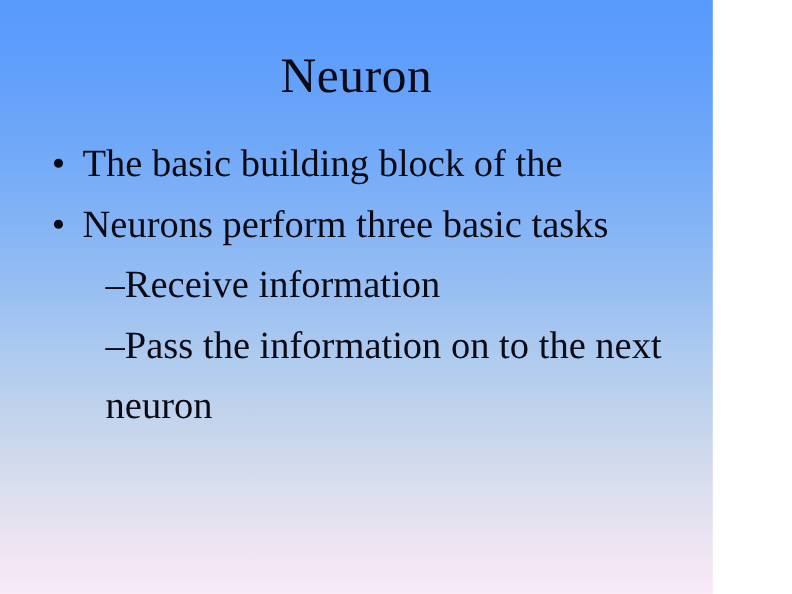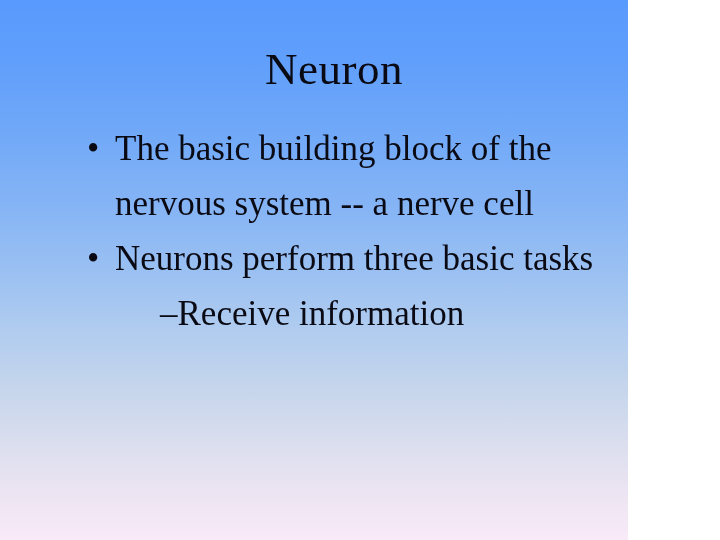--- a/index.html
+++ b/index.html
@@ -1,37 +1,36 @@
 <!DOCTYPE html>
 <html><head>
 <meta charset="utf-8">
 <style>
   html, body {
     margin: 0;
     padding: 0;
   }
   .slide {
     position: relative;
-    width: 588px;
+    width: 648px;
     height: 540px;
     overflow: hidden;
     background: linear-gradient(180deg,
       #589afd 0%,
       #619ffb 12%,
       #71a9f8 25%,
       #85b4f5 38%,
       #9ac0f2 50%,
       #b2cdef 62%,
       #c6d5ec 72%,
       #dadeee 82%,
       #eae3f1 90%,
       #f9eaf8 100%);
     font-family: "Liberation Serif", "DejaVu Serif", serif;
     color: #0a0a14;
-    padding-left: 40px;
   }
   .title {
     margin: 40px 0 0 0;
     font-size: 45px;
     font-weight: normal;
     line-height: 58px;
     text-align: center;
     letter-spacing: 0.5px;
   }
   .bullets {
@@ -46,36 +45,39 @@
     position: relative;
     margin-left: 47px;
     padding-left: 28px;
   }
   .item.level1 .bullet {
     position: absolute;
     left: 0;
     font-size: 35px;
   }
   .item.level2 {
-    margin-left: 120px;
+    margin-left: 96px;
   }
   .item.level2 .bullet {
     display: inline;
   }
 </style>
 </head>
 <body>
 
 <div class="slide">
   <h1 class="title">Neuron</h1>
   <div class="bullets" id="bullets">
       <div class="item level1">
         <div class="line"><span class="bullet">•</span>The basic building block of the</div>
-        <div class="line">nervous system -- a nerve cell</div>
       </div>
       <div class="item level1">
         <div class="line"><span class="bullet">•</span>Neurons perform three basic tasks</div>
       </div>
       <div class="item level2">
         <div class="line"><span class="bullet">–</span>Receive information</div>
       </div>
+      <div class="item level2">
+        <div class="line"><span class="bullet">–</span>Pass the information on to the next</div>
+        <div class="line">neuron</div>
+      </div>
     </div>
 </div>
 
 </body></html>

